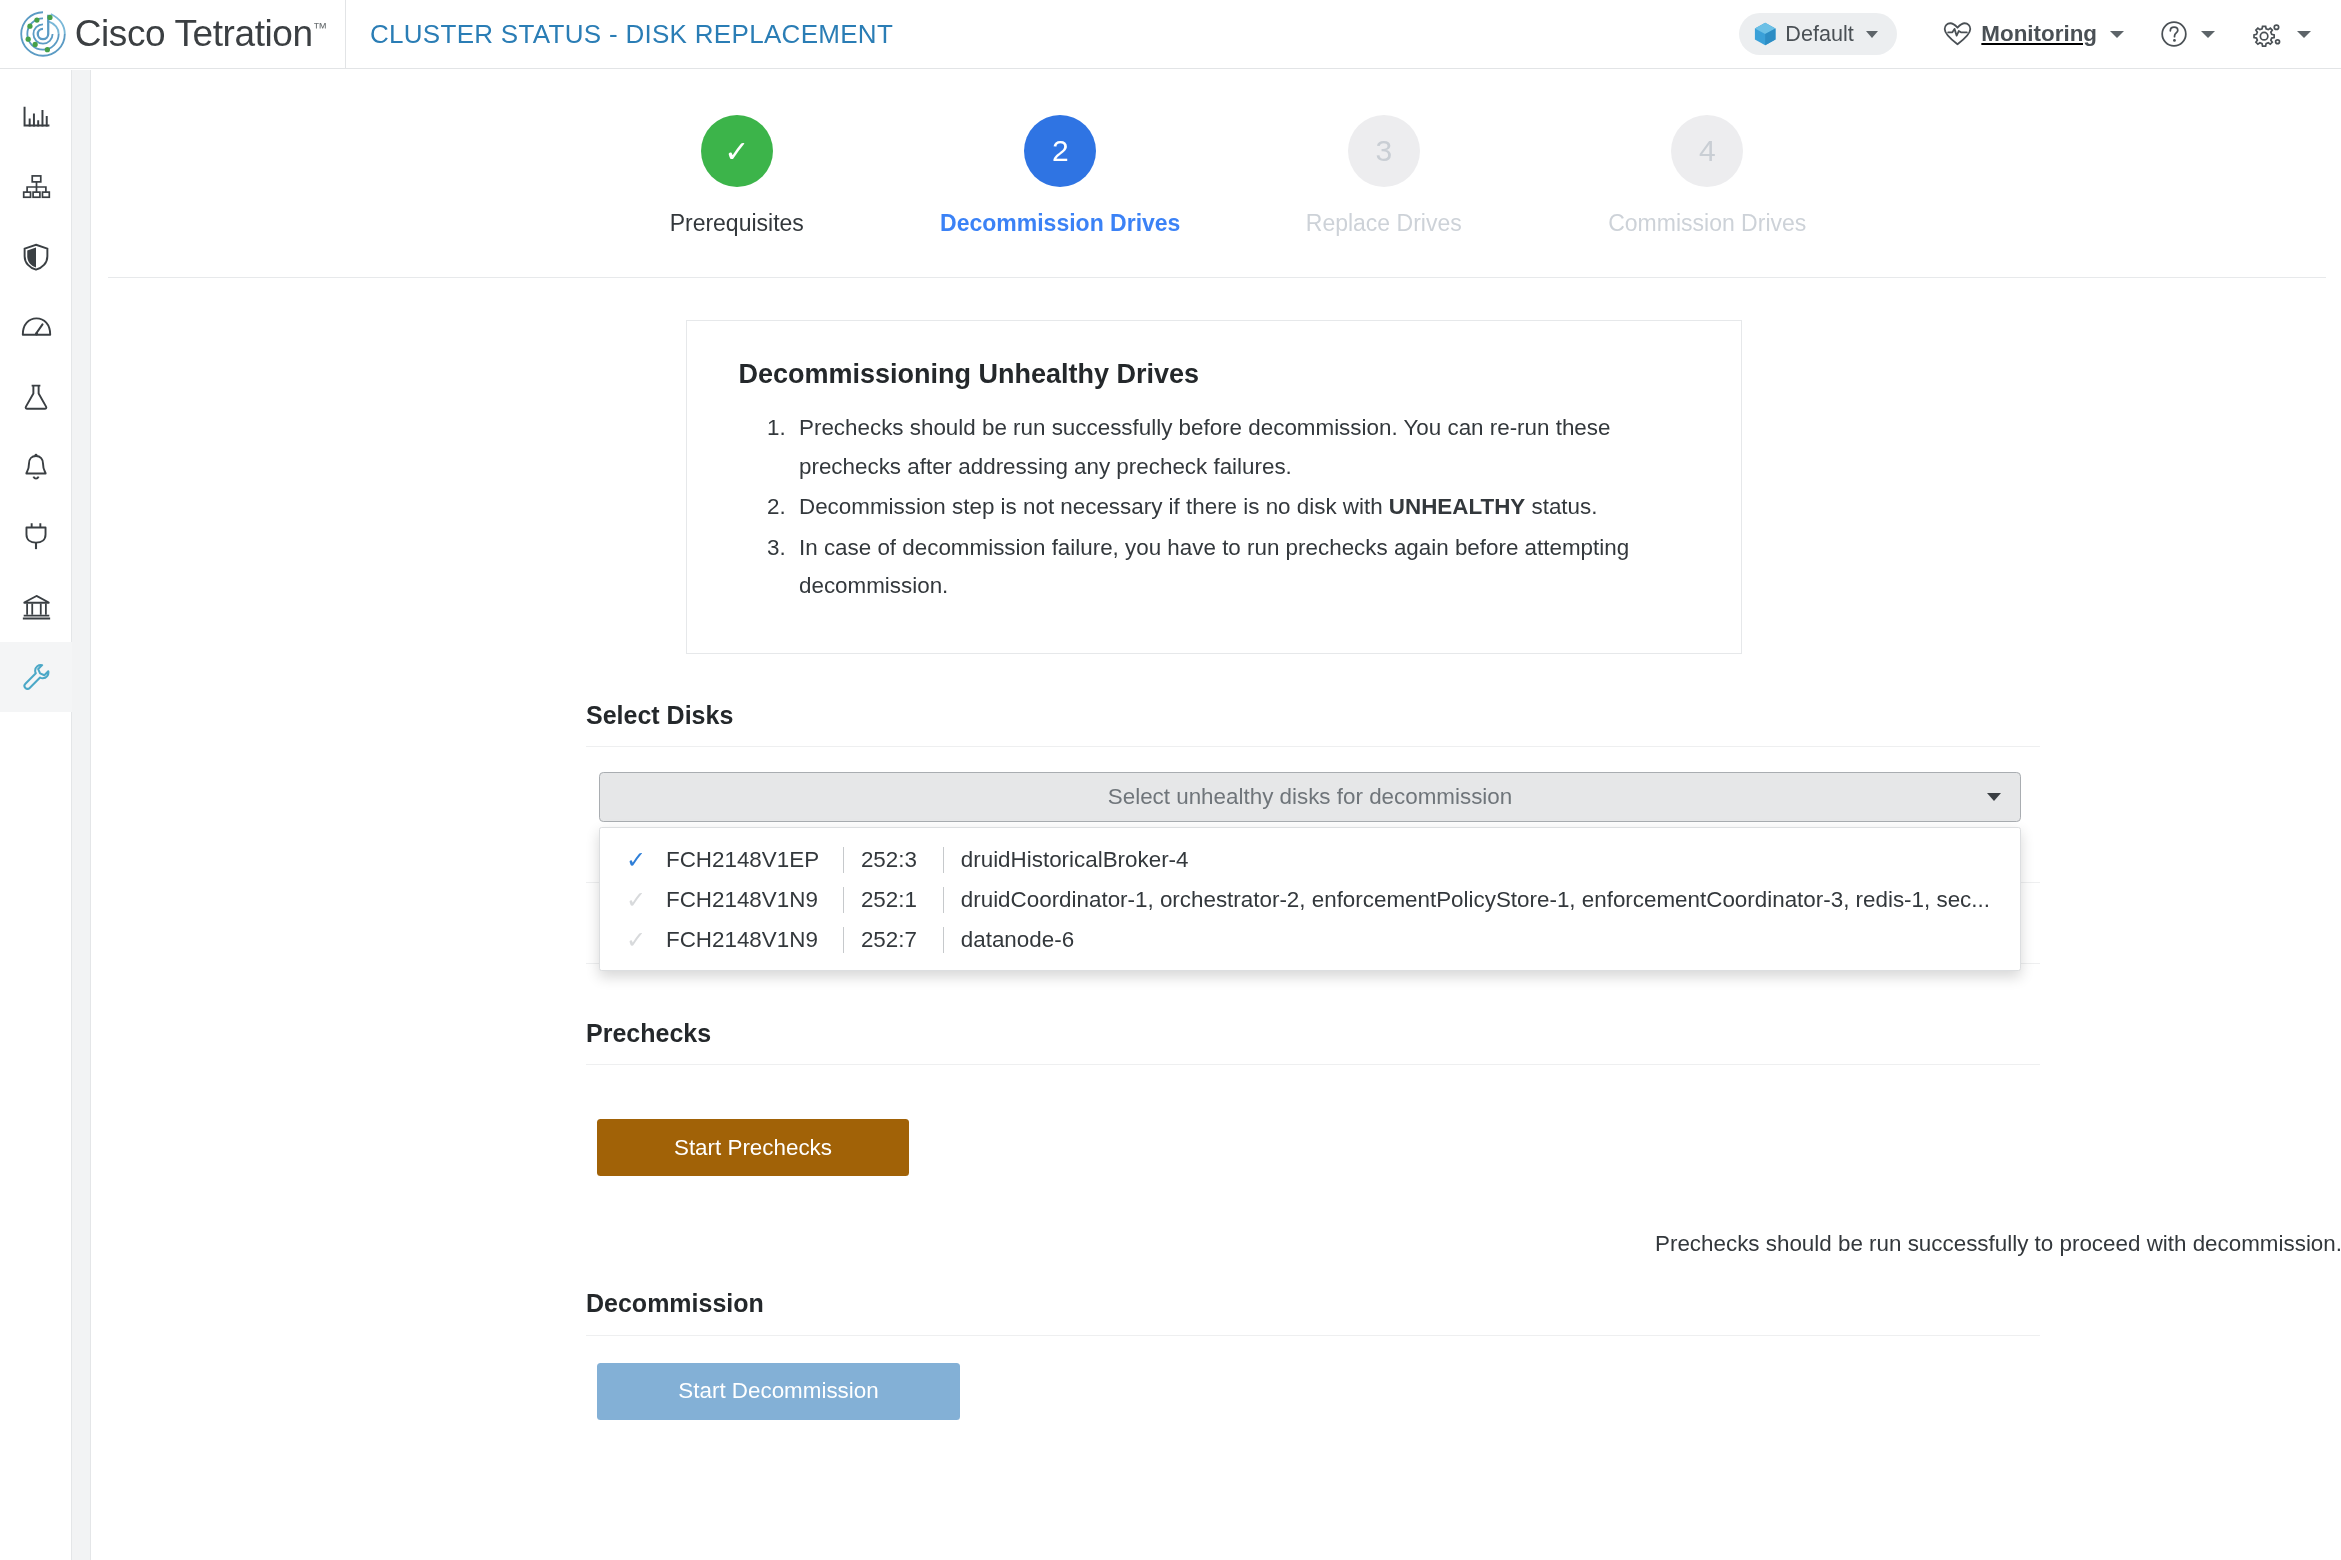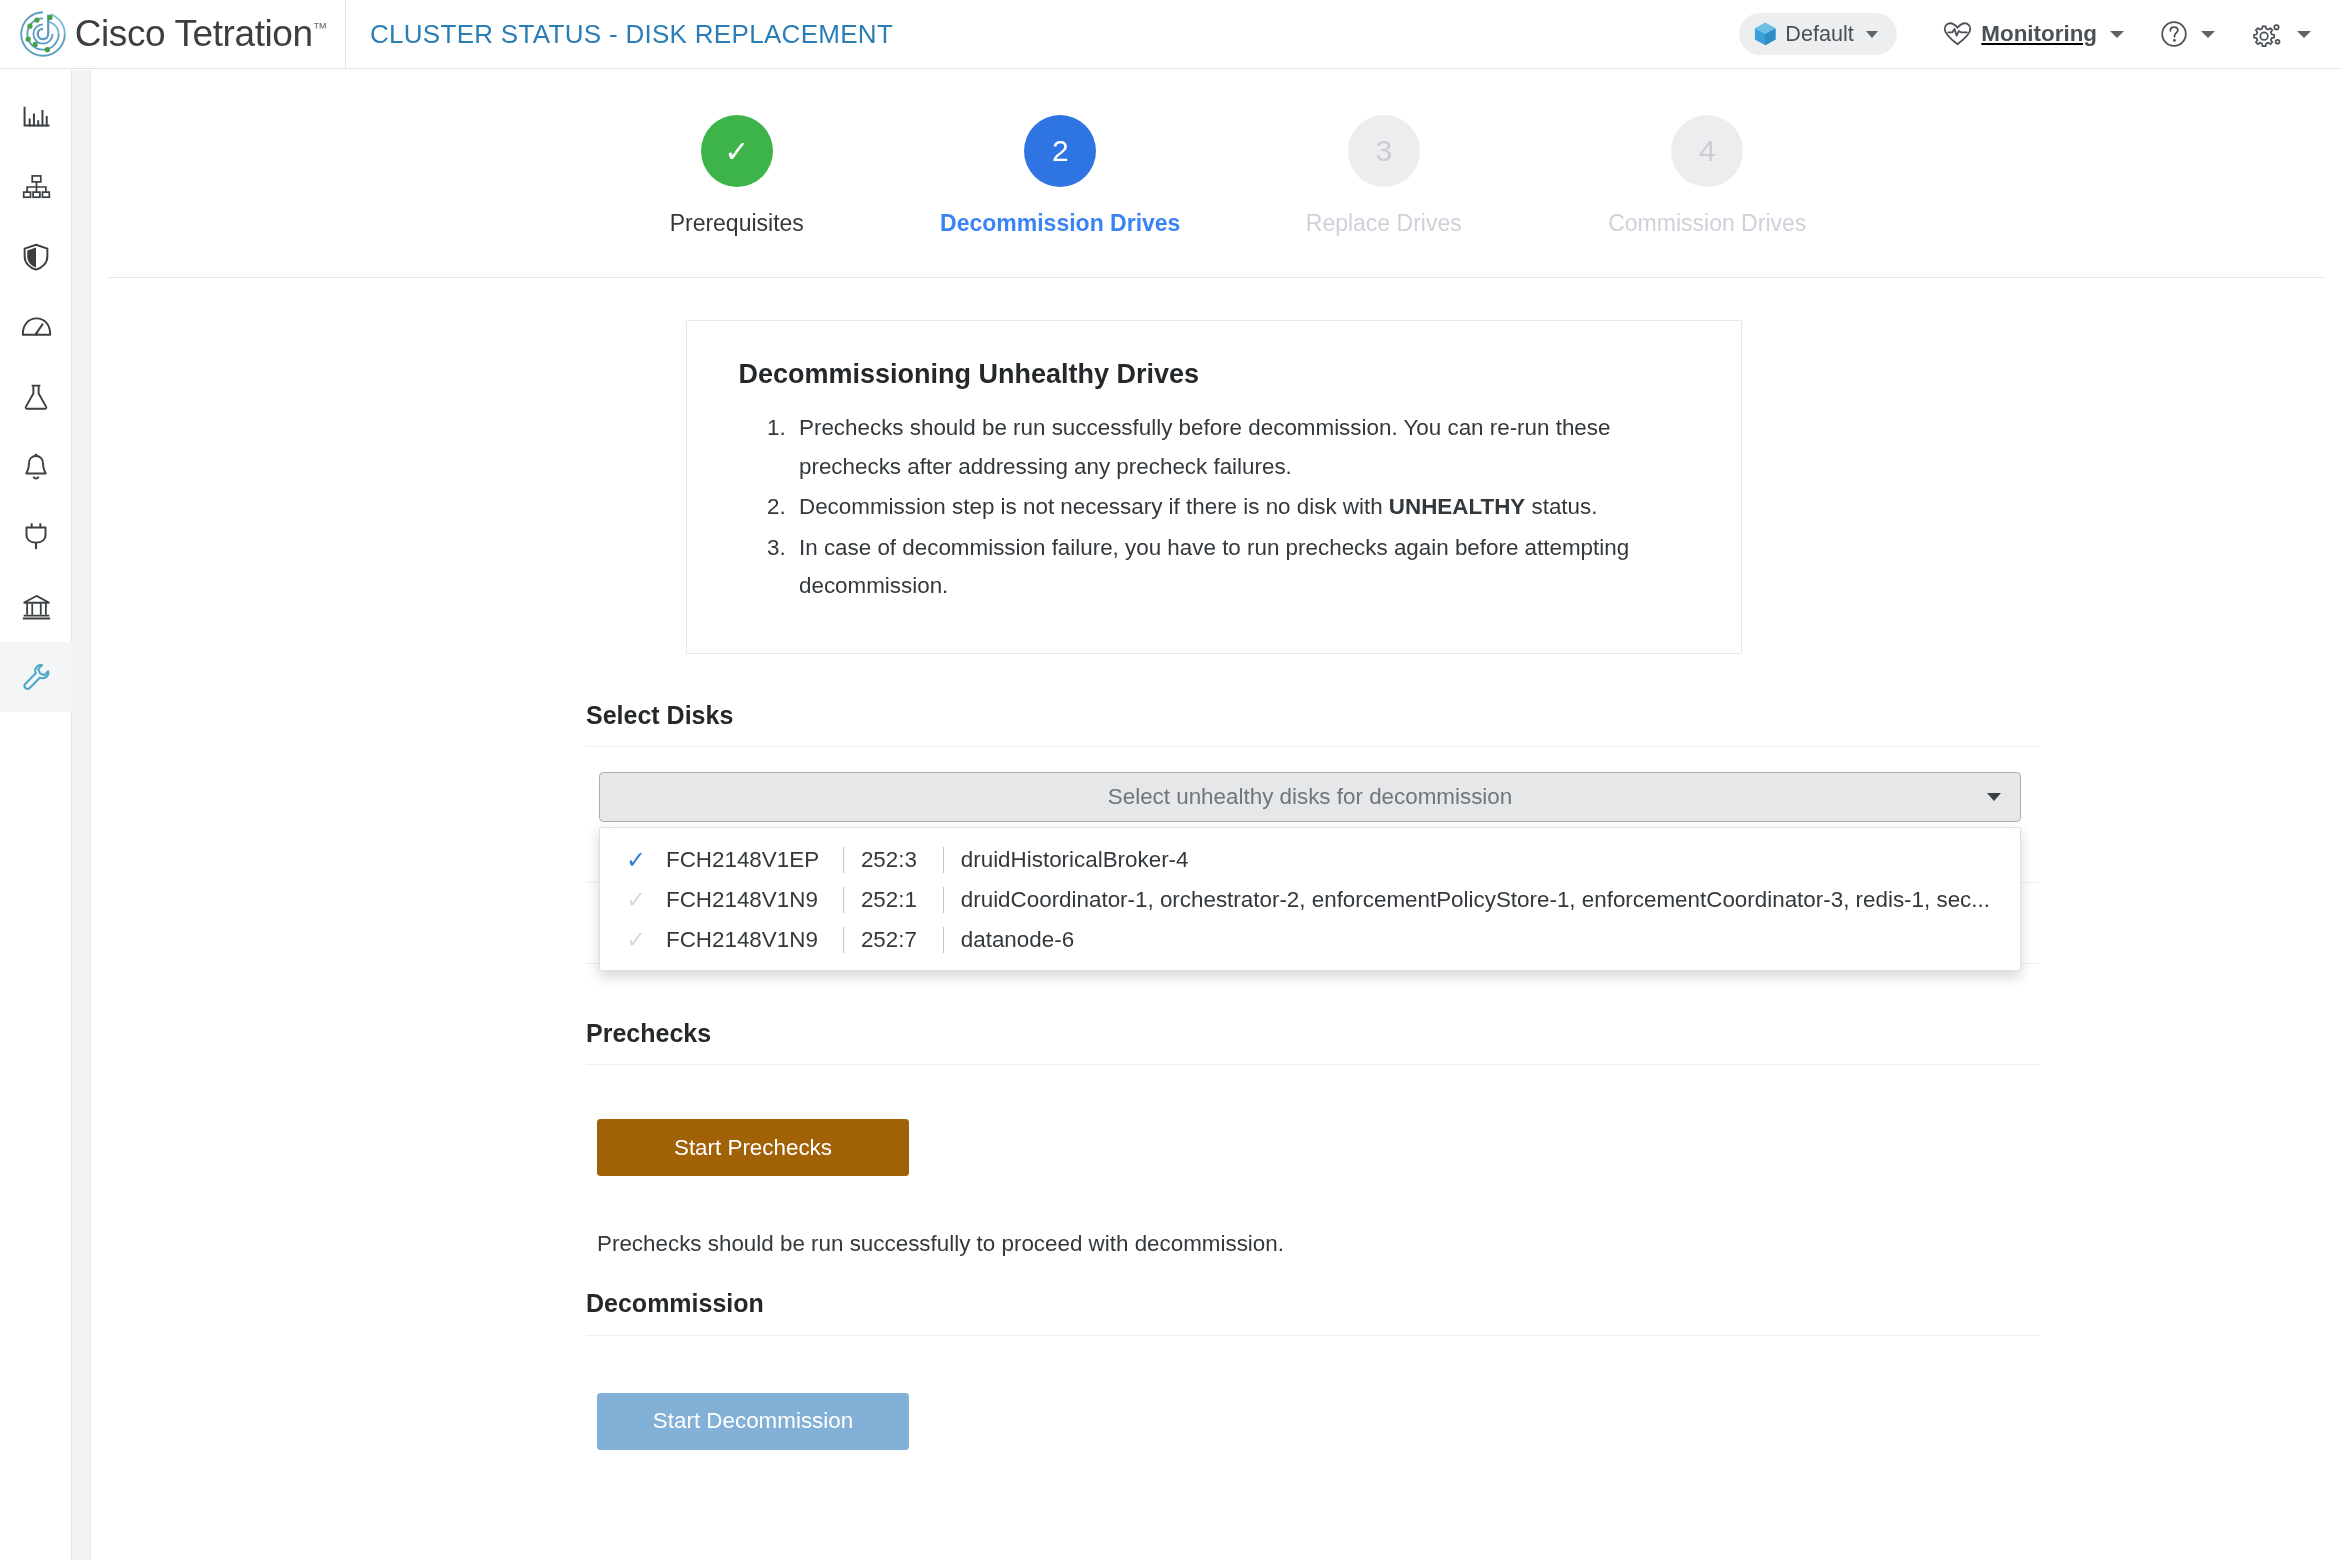--- a/index.html
+++ b/index.html
@@ -258,24 +258,24 @@
   .btn {
     display: inline-flex; align-items: center; justify-content: center;
     font-size: 22.4px; color: #ffffff;
     border: none; border-radius: 3.5px;
     cursor: pointer;
   }
   .btn-primary { background: #a16207; }
   .btn-disabled { background: #83b0d6; cursor: default; }
   .btn-row { margin-left: 505px; }
   .btn-prechecks { width: 312px; height: 57px; margin-top: 54px; }
-  .btn-decom { width: 312px; height: 57px; margin-top: 57px; }
+  .btn-decom { width: 363px; height: 57px; margin-top: 27px; }
   .helper-text {
     margin-left: 505px; margin-top: 55px;
-    font-size: 22.4px; color: #33383c;
+    font-size: 22.4px; color: #33383c; text-align: right;
   }
 </style>
 </head>
 <body>
 
 <div class="topbar">
 
   <div class="brand">
     <span class="brand-logo">
       <svg class="icon-svg" width="54" height="54" viewBox="0 0 62 62">

